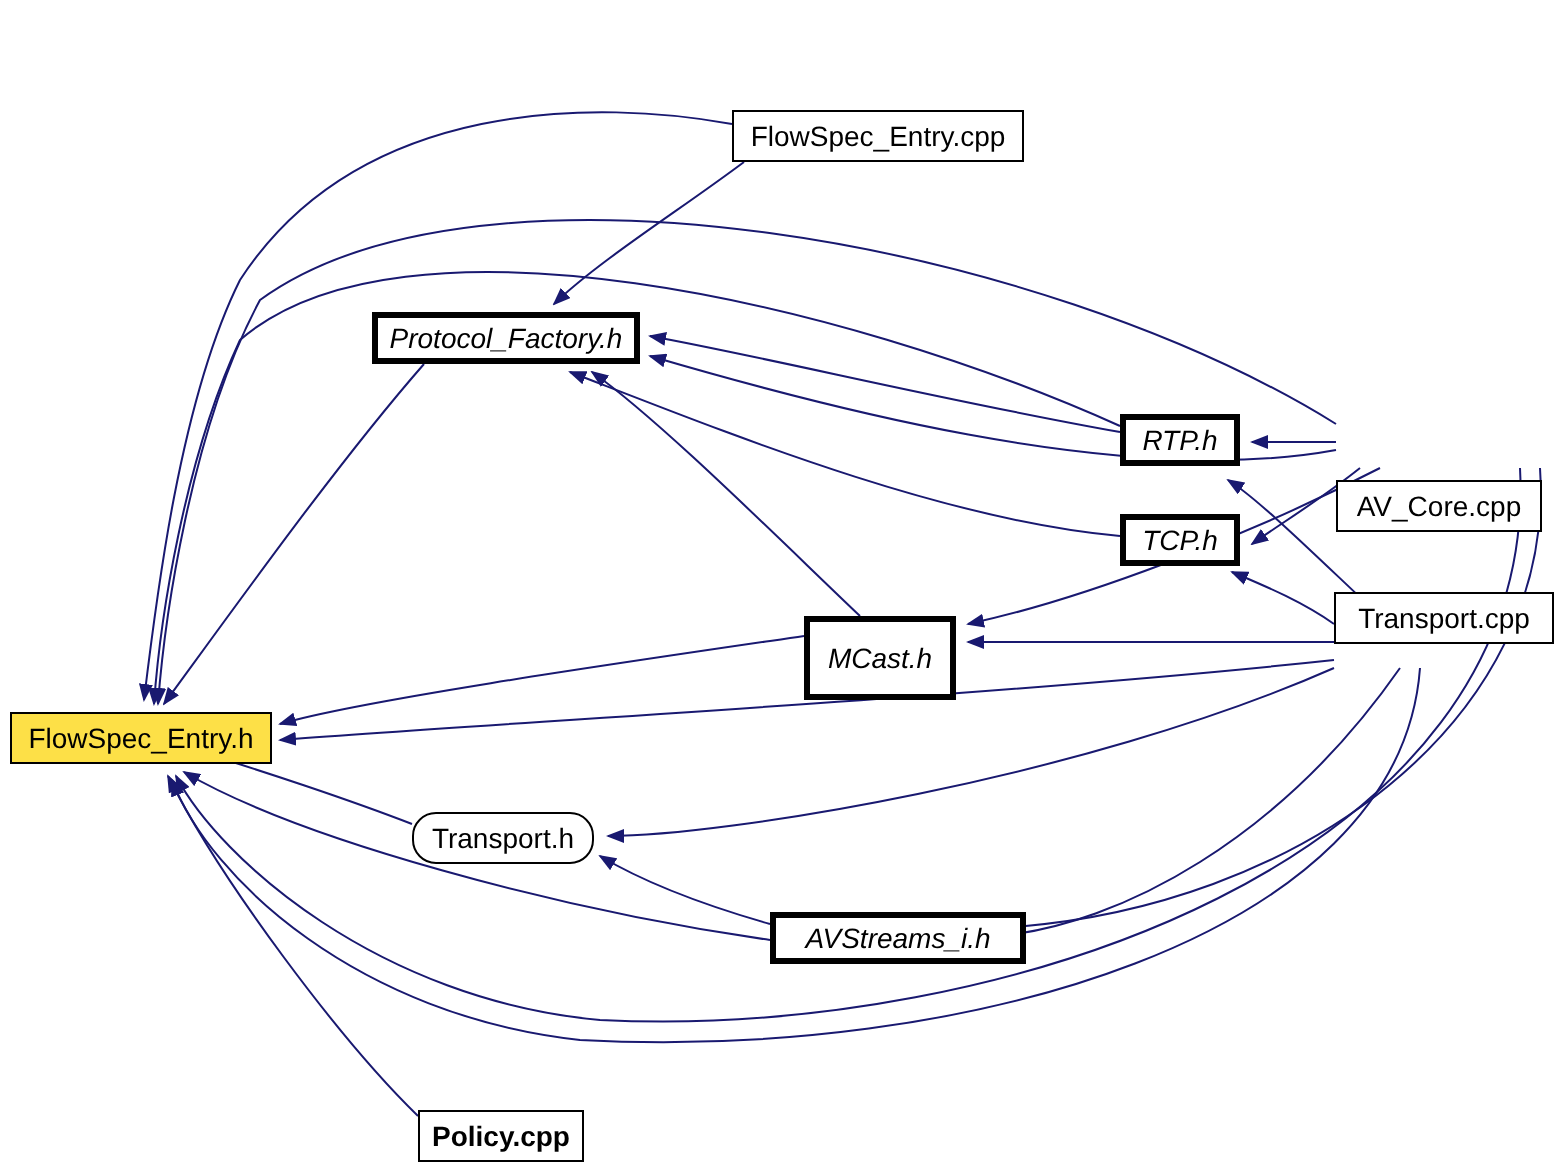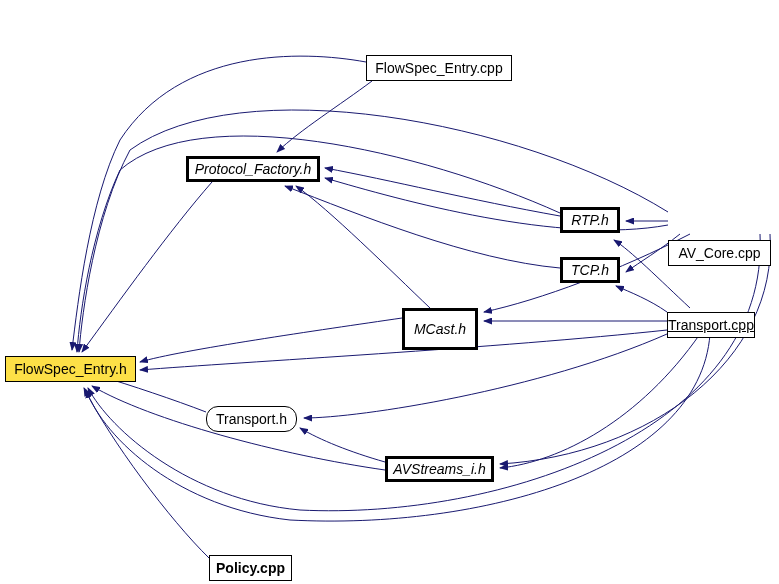--- a/index.html
+++ b/index.html
@@ -105,27 +105,27 @@
       </div>
       <div class="graph-node red" style="left: 560px; top: 257px; width: 60px; height: 26px;">
         <span class="node-label">TCP.h</span>
       </div>
       <div class="graph-node" style="left: 668px; top: 208px; width: 103px; height: 26px; margin-top: 32px;">
         <span class="node-label">AV_Core.cpp</span>
       </div>
       <div class="graph-node red" style="left: 402px; top: 308px; width: 76px; height: 42px;">
         <span class="node-label">MCast.h</span>
       </div>
-      <div class="graph-node" style="left: 667px; top: 312px; width: 88px; height: 26px; text-decoration: underline;">
+      <div class="graph-node" style="left: 667px; top: 296px; width: 110px; height: 26px;">
         <span class="node-label">Transport.cpp</span>
       </div>
       <div class="graph-node" style="left: 206px; top: 406px; width: 91px; height: 26px; border-radius: 12px;">
         <span class="node-label">Transport.h</span>
       </div>
-      <div class="graph-node red" style="left: 385px; top: 456px; width: 109px; height: 26px;">
+      <div class="graph-node red" style="left: 385px; top: 456px; width: 128px; height: 26px;">
         <span class="node-label">AVStreams_i.h</span>
       </div>
       <div class="graph-node" style="left: 209px; top: 555px; width: 83px; height: 26px; font-weight: bold;">
         <span class="node-label">Policy.cpp</span>
       </div>
     </div>
 
 </div>
 
 </body></html>

